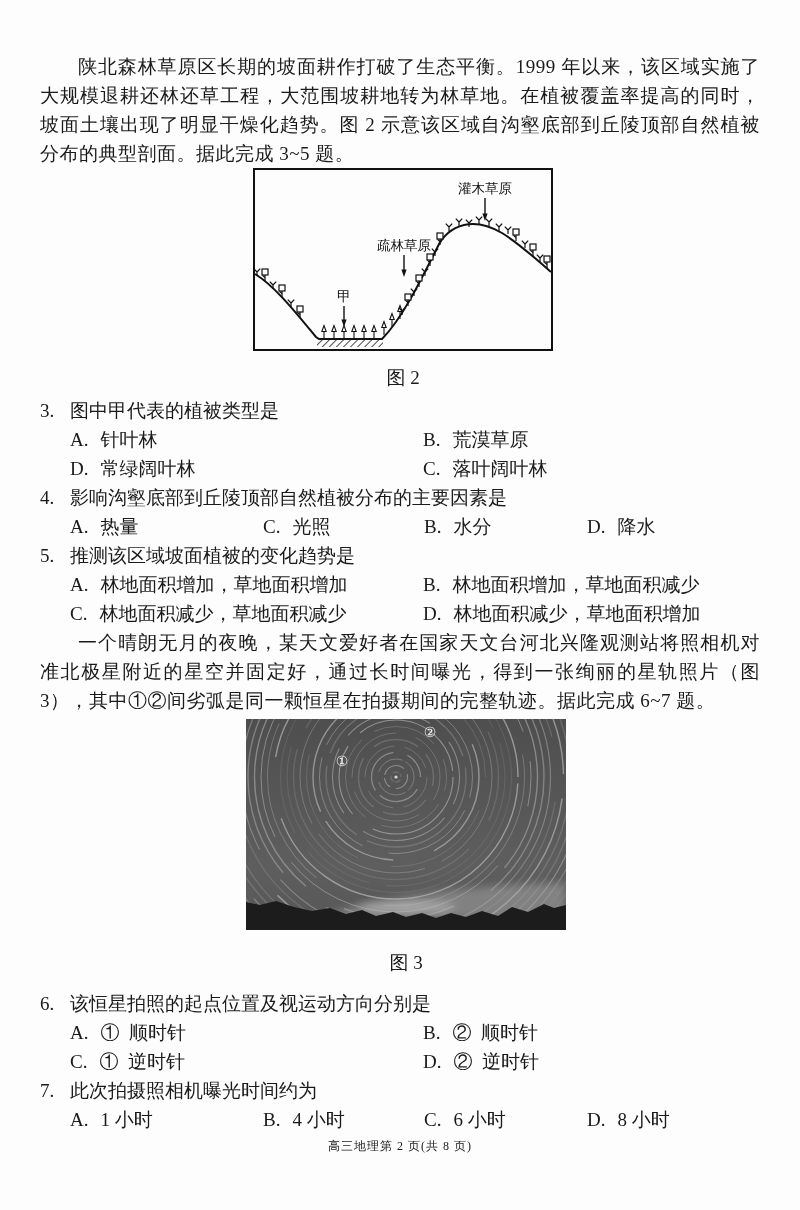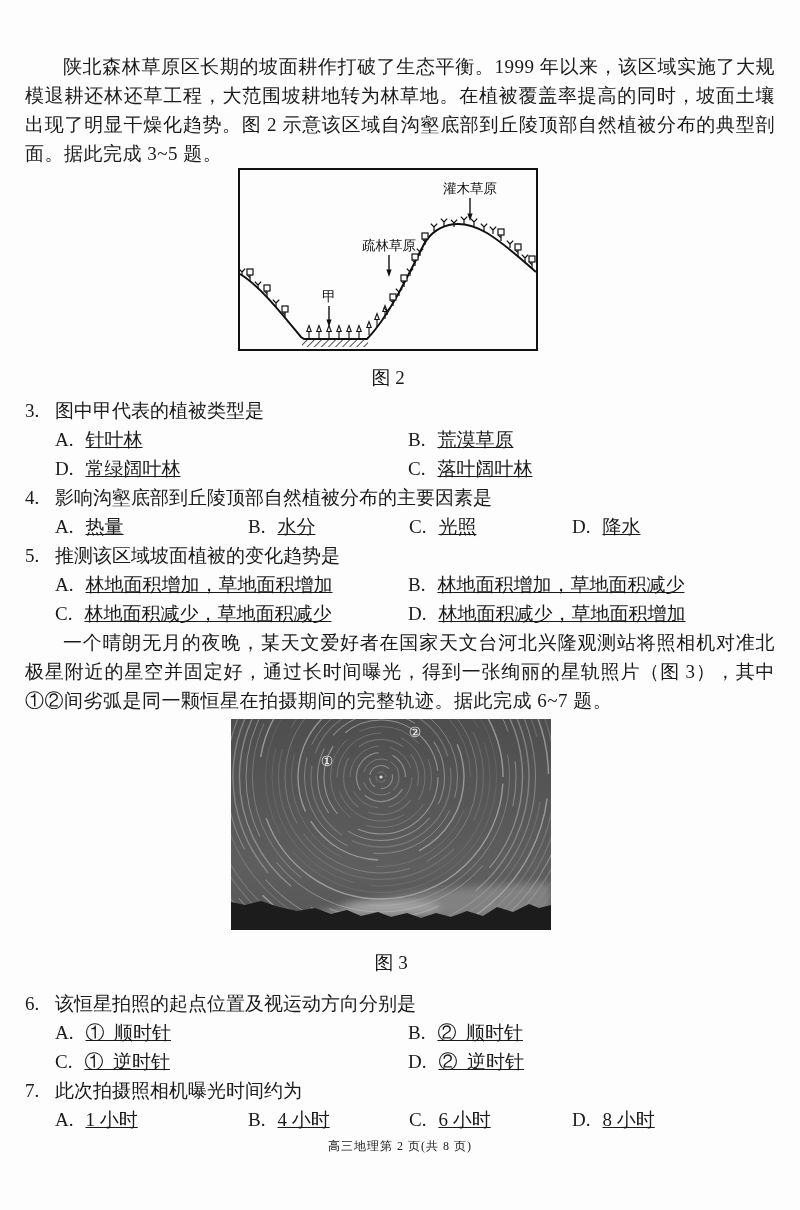--- a/index.html
+++ b/index.html
@@ -1,33 +1,33 @@
 <!DOCTYPE html>
 <html><head>
 <meta charset="utf-8">
 <style>
   * { margin:0; padding:0; box-sizing:border-box; }
   body { background:#ffffff; font-family:"Liberation Serif","DejaVu Serif",serif; color:#1a1a1a; }
-  .page { position:relative; width:800px; height:1210px; background:#fdfdfd; padding:0 25px; overflow:hidden; }
+  .page { position:relative; width:800px; height:1210px; background:#fdfdfd; padding:0 40px; overflow:hidden; }
   .passage { font-size:19px; line-height:29px; text-align:justify; text-indent:2em; letter-spacing:0.5px; }
   #passage1 { padding-top:52px; }
   #passage2 { margin-top:0; }
   .fig-wrap { position:relative; }
   #fig2-wrap { margin:0 0 0 213px; width:300px; }
   #fig3-wrap { margin:4px 0 0 206px; width:320px; }
   .fig-caption { font-size:19px; line-height:29px; text-align:center; }
   #cap2 { width:300px; margin:8px 0 4px 213px; }
   #cap3 { width:320px; margin:14px 0 12px 206px; }
   .question { font-size:19px; line-height:29px; }
   .q-stem { display:flex; }
   .q-num { width:30px; flex:none; }
   .q-options { display:grid; margin-left:30px; }
   .cols2 { grid-template-columns:353px auto; }
   .cols4 { grid-template-columns:193px 161px 163px auto; }
-  .opt { white-space:pre-wrap;text-decoration:underline; }
+  .opt { white-space:pre-wrap; }
   .opt-label { display:inline-block; margin-right:12px; }
   .footer { margin-top:0; text-align:center; font-size:12px; line-height:24px; letter-spacing:1px; }
   svg text { font-family:"Liberation Serif","DejaVu Serif",serif; }
 </style>
 </head>
 <body>
 
 <div class="page">
 
   <p class="passage" id="passage1">陕北森林草原区长期的坡面耕作打破了生态平衡。1999 年以来，该区域实施了大规模退耕还林还草工程，大范围坡耕地转为林草地。在植被覆盖率提高的同时，坡面土壤出现了明显干燥化趋势。图 2 示意该区域自沟壑底部到丘陵顶部自然植被分布的典型剖面。据此完成 3~5 题。</p>
@@ -131,22 +131,22 @@
     </div>
   </div>
 
   <div class="question">
     <div class="q-stem">
       <span class="q-num">4.</span>
       <span>影响沟壑底部到丘陵顶部自然植被分布的主要因素是</span>
     </div>
     <div class="q-options cols4">
       <div class="opt"><span class="opt-label">A.</span><span class="opt-text">热量</span></div>
+      <div class="opt"><span class="opt-label">C.</span><span class="opt-text">光照</span></div>
       <div class="opt"><span class="opt-label">B.</span><span class="opt-text">水分</span></div>
-      <div class="opt"><span class="opt-label">C.</span><span class="opt-text">光照</span></div>
       <div class="opt"><span class="opt-label">D.</span><span class="opt-text">降水</span></div>
     </div>
   </div>
 
   <div class="question">
     <div class="q-stem">
       <span class="q-num">5.</span>
       <span>推测该区域坡面植被的变化趋势是</span>
     </div>
     <div class="q-options cols2">

